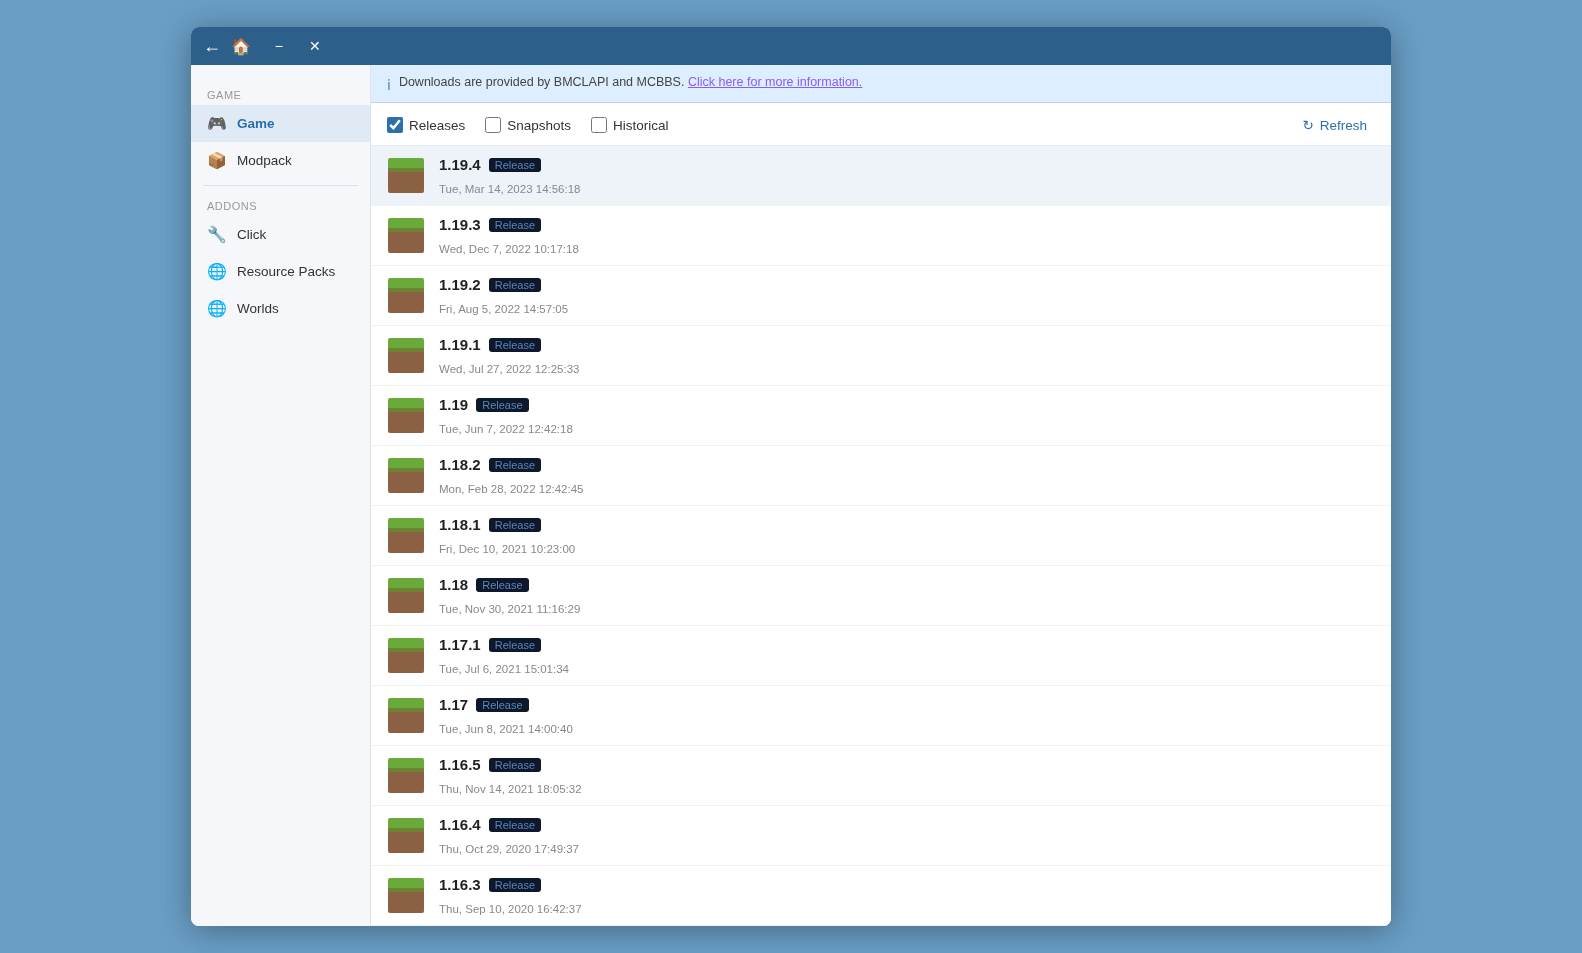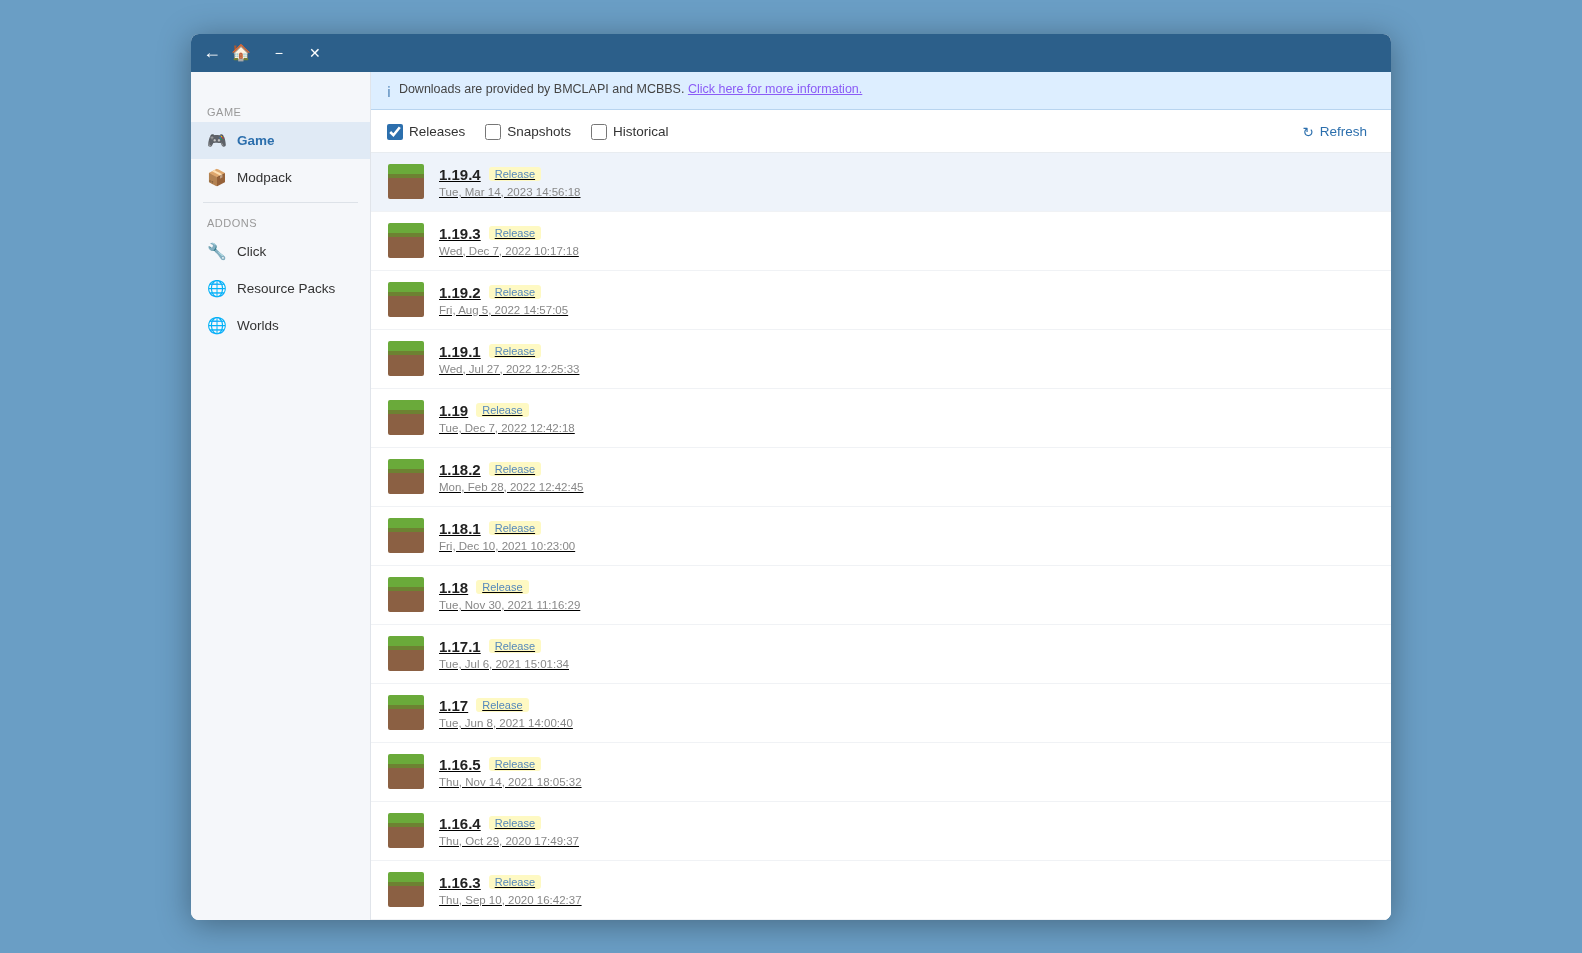--- a/index.html
+++ b/index.html
@@ -74,21 +74,21 @@
       min-height: 0;
     }
 
     
     .sidebar {
       width: 180px;
       background: #f5f7fa;
       border-right: 1px solid #e0e4ea;
       display: flex;
       flex-direction: column;
-      padding-top: 26px;
+      padding-top: 16px;
     }
     .sidebar-section-label {
       font-size: 11px;
       color: #999;
       padding: 8px 16px 4px;
       text-transform: uppercase;
       letter-spacing: 0.5px;
     }
     .sidebar-item {
       display: flex;
@@ -237,37 +237,36 @@
       position: absolute;
       top: 0; left: 0; right: 0;
       height: 4px;
       background: #5a9a28;
       opacity: 0.6;
     }
 
     .version-info {
       display: flex;
       flex-direction: column;
-      gap: 3px;
-      text-decoration: underline;
+      gap: 10px;
     }
     .version-name-row {
       display: flex;
       align-items: center;
       gap: 8px;
     }
     .version-number {
       font-size: 15px;
       font-weight: 600;
       color: #222;
     }
     .version-badge {
       font-size: 11px;
       color: #5588bb;
-      background: #fef9c3;
+      background: #0f172a;
       border-radius: 3px;
       padding: 1px 6px;
       font-weight: 500;
     }
     .version-date {
       font-size: 11.5px;
       color: #888;
     }
 
     
@@ -411,21 +410,21 @@
         <div class="mc-block">
           <div class="mc-block-top"></div>
           <div class="mc-block-side"></div>
         </div>
       </div>
       <div class="version-info">
         <div class="version-name-row">
           <span class="version-number">1.19</span>
           <span class="version-badge">Release</span>
         </div>
-        <span class="version-date">Tue, Dec 7, 2022 12:42:18</span>
+        <span class="version-date">Tue, Jun 7, 2022 12:42:18</span>
       </div>
     </div>
           <div class="version-item">
       <div class="mc-icon">
         <div class="mc-block">
           <div class="mc-block-top"></div>
           <div class="mc-block-side"></div>
         </div>
       </div>
       <div class="version-info">

